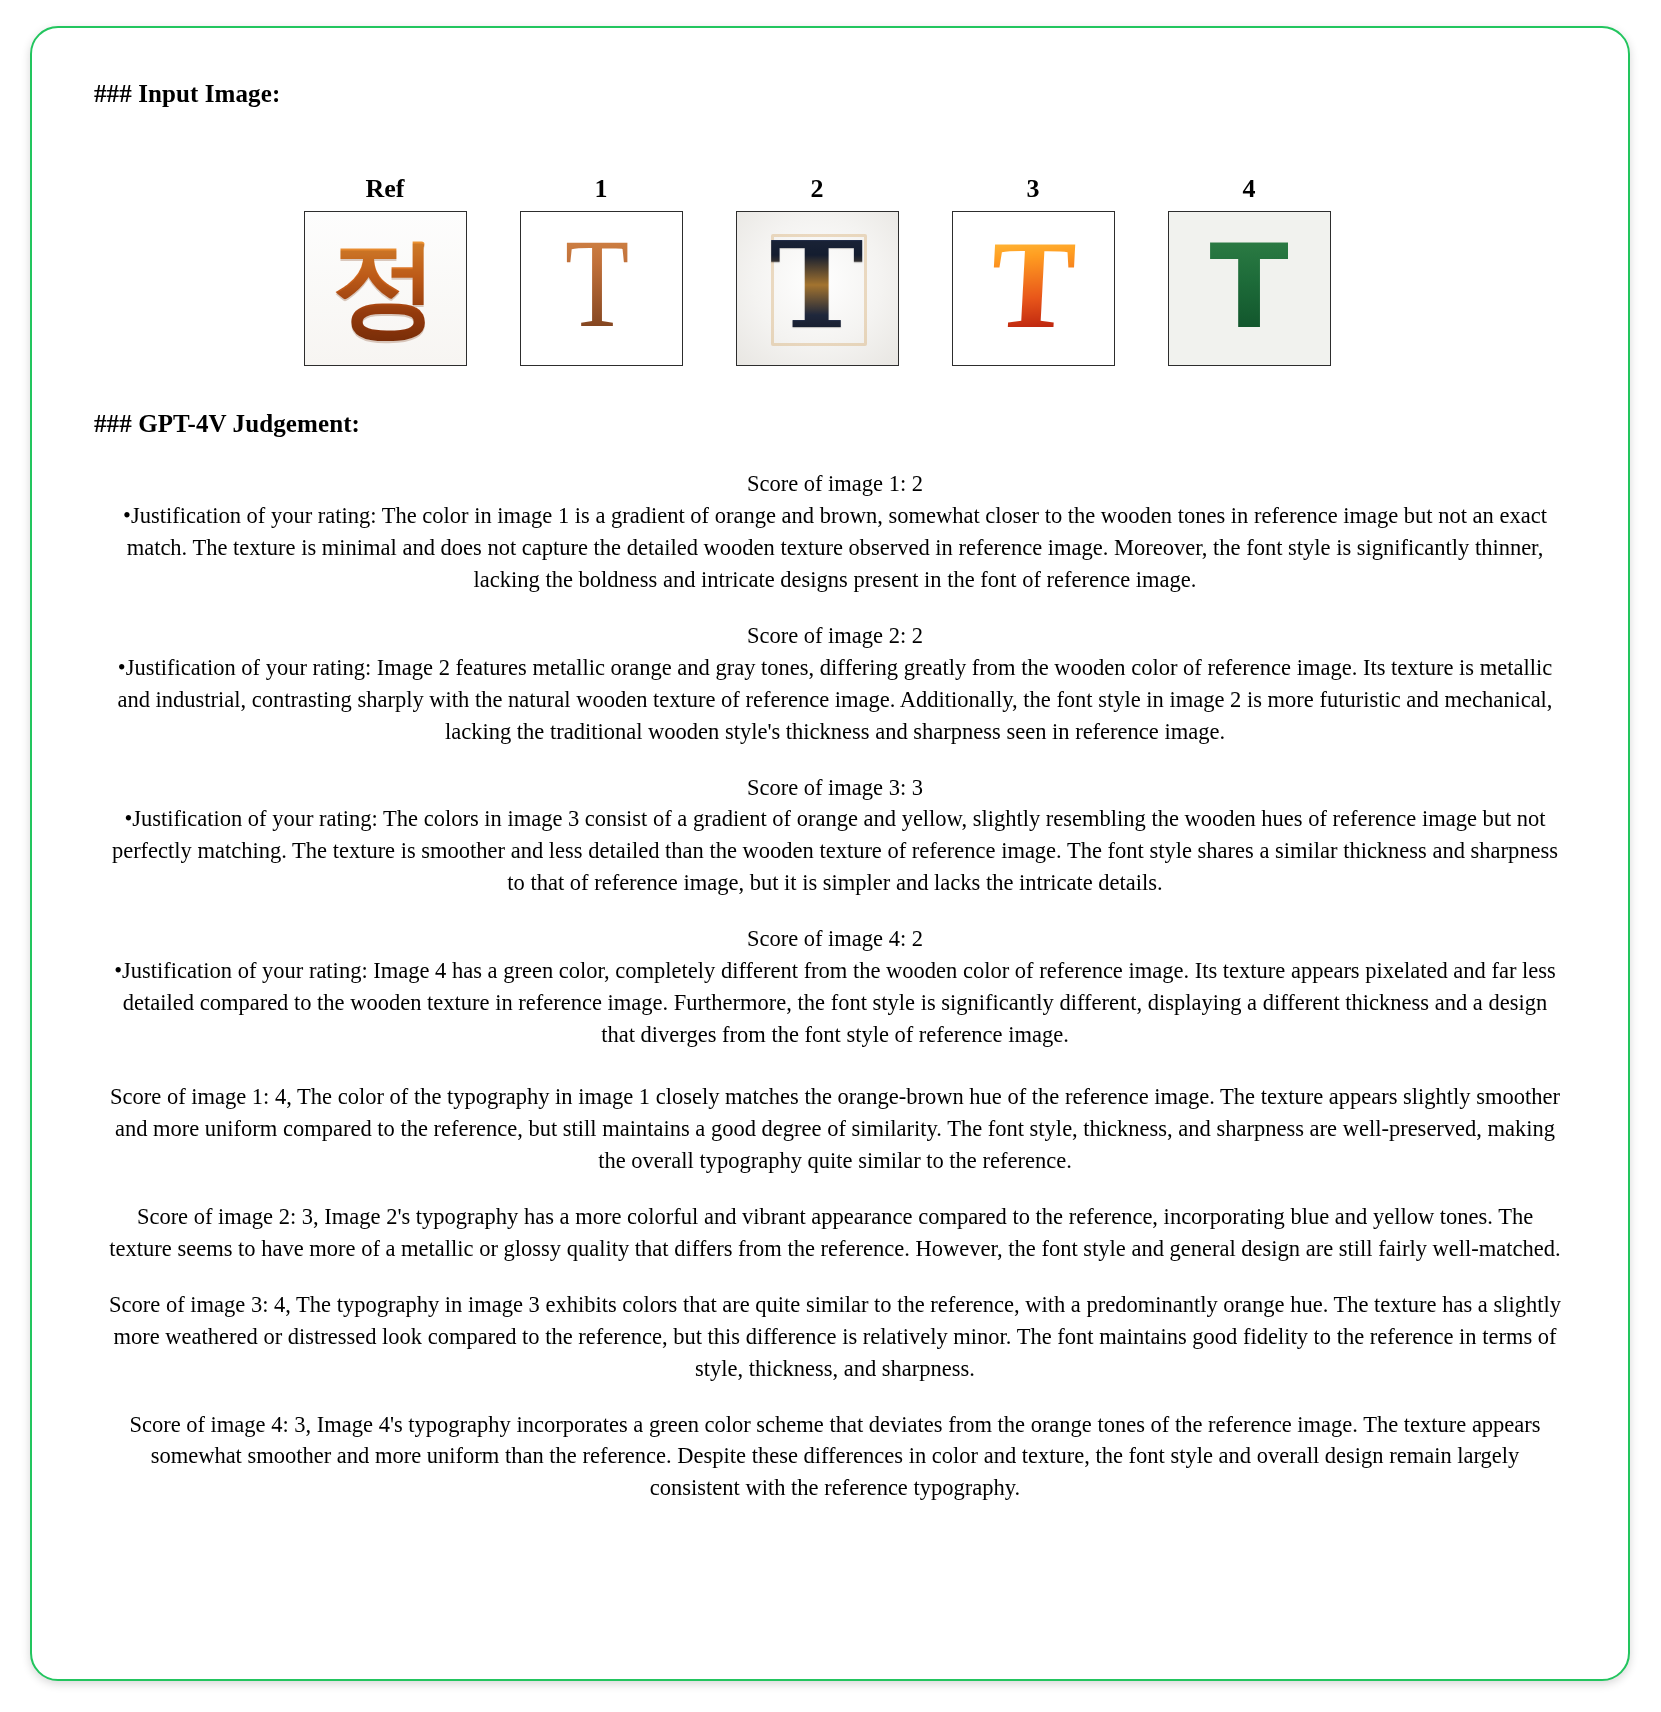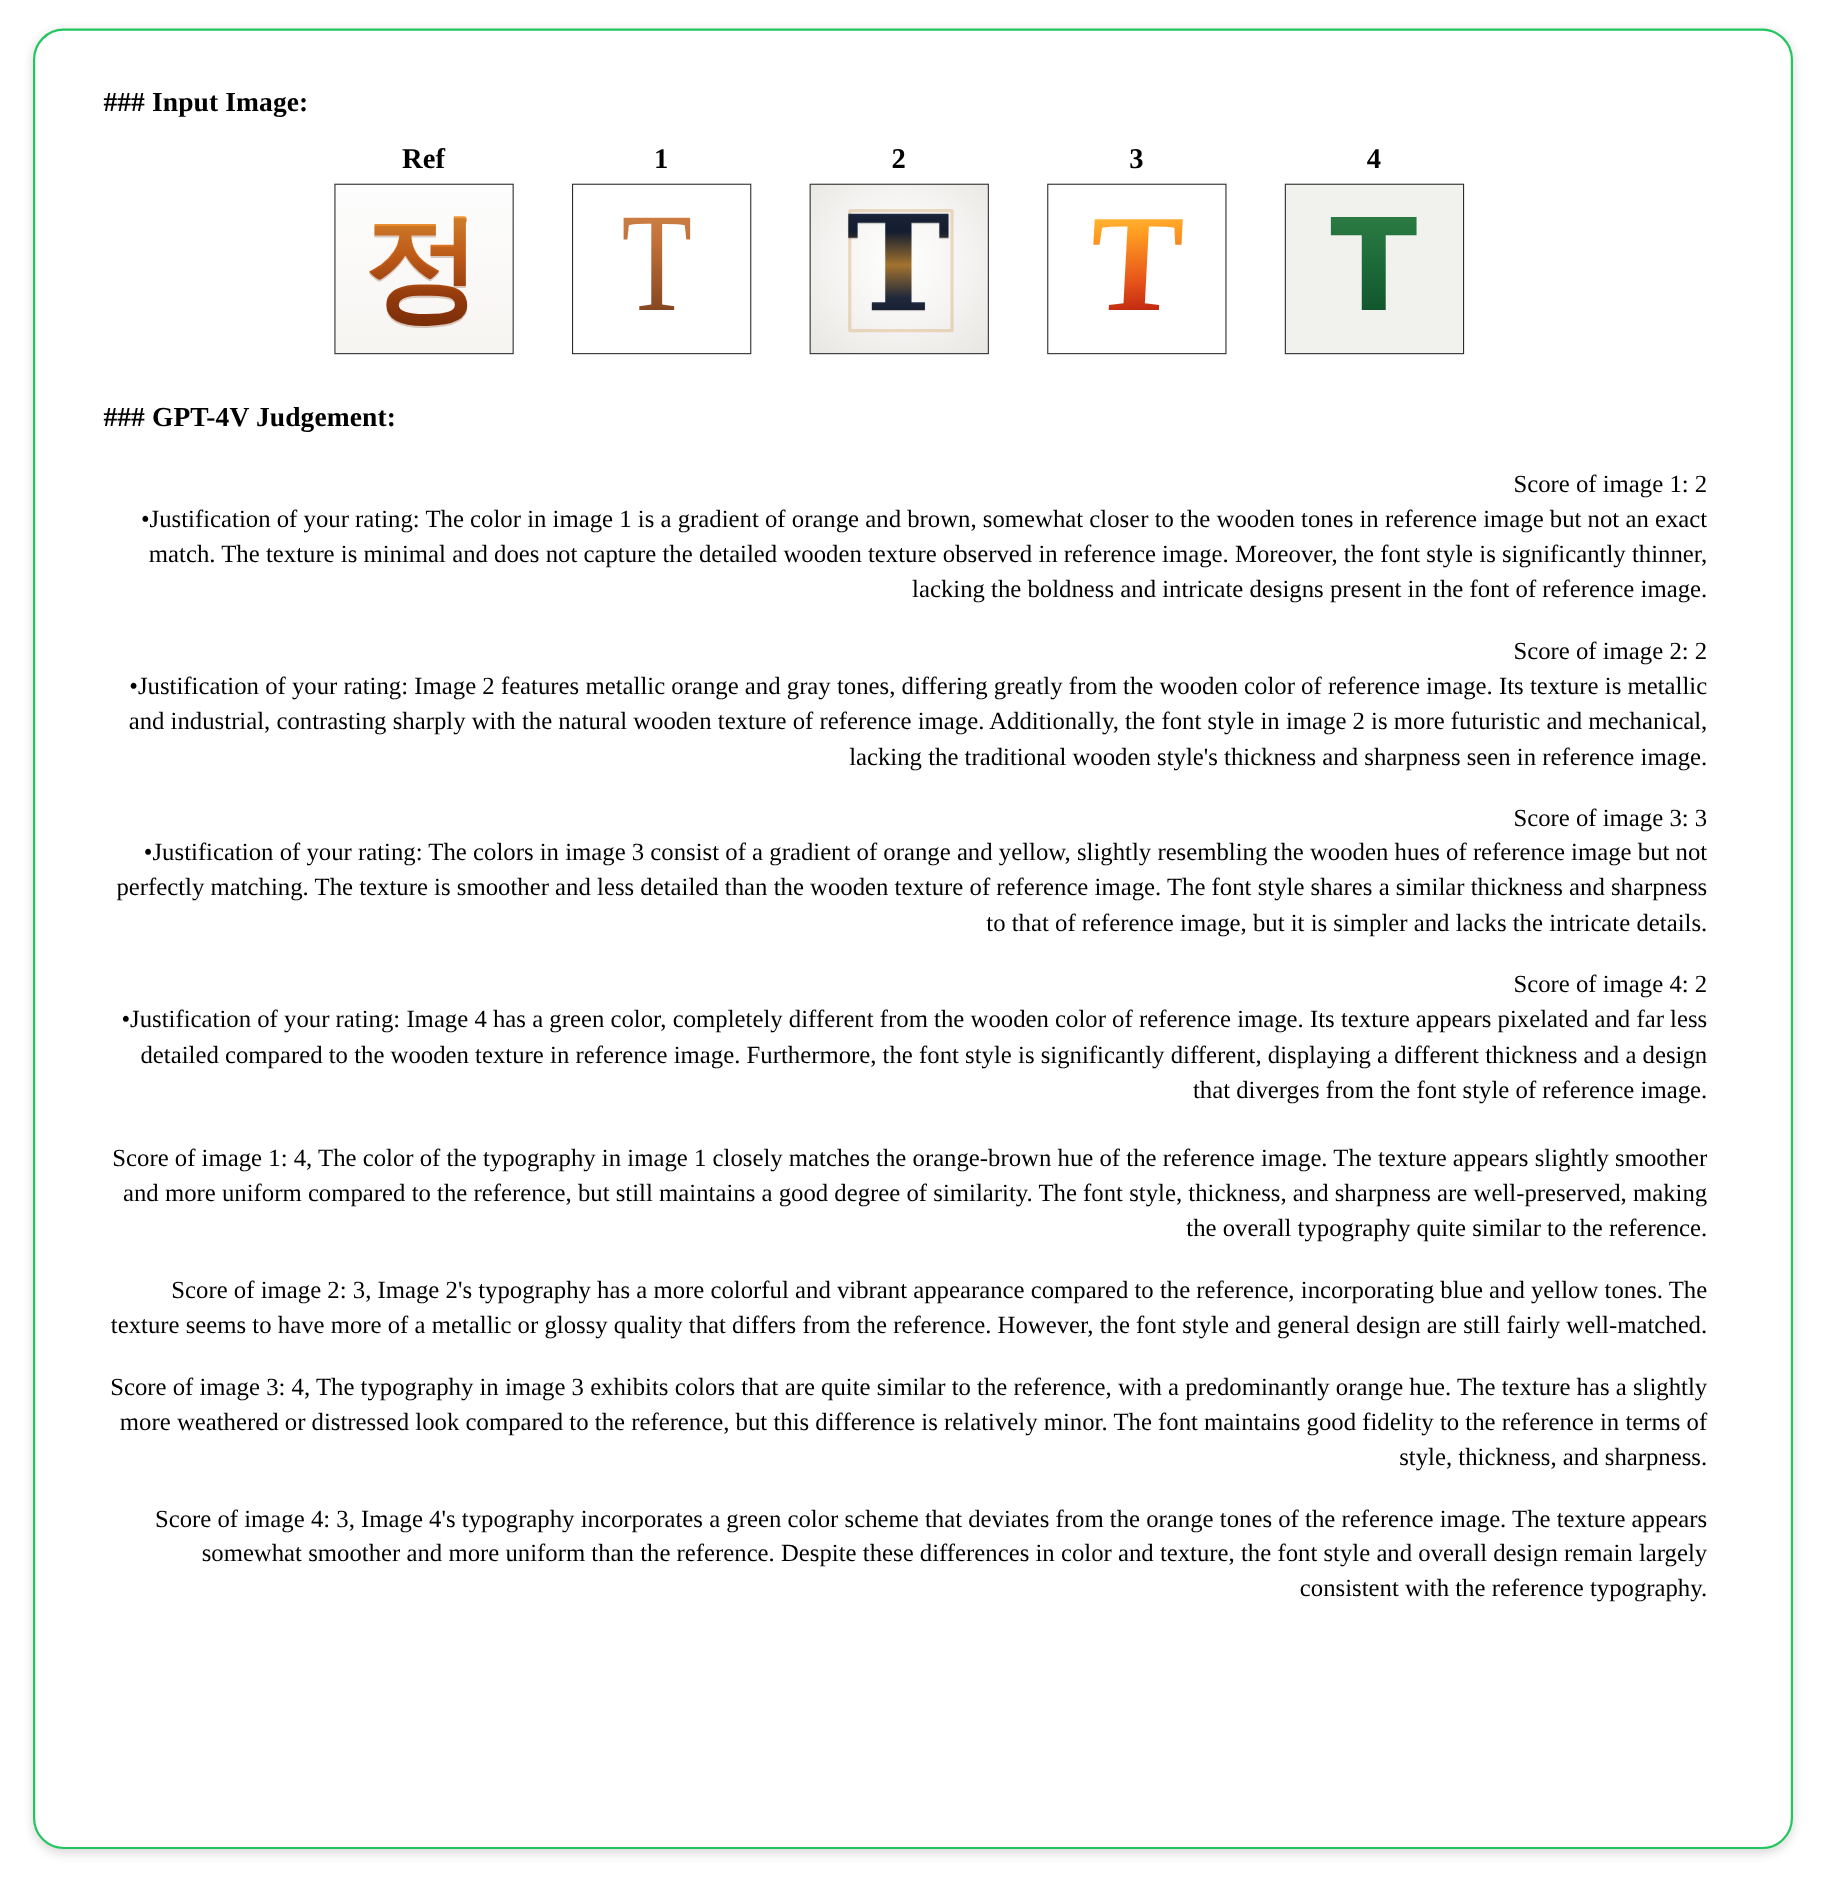--- a/index.html
+++ b/index.html
@@ -52,20 +52,21 @@
     width: 172px;
     display: flex;
     flex-direction: column;
     align-items: center;
   }
   .fig-label {
     font-family: "Liberation Serif", serif;
     font-weight: bold;
     font-size: 26px;
     margin-bottom: 7px;
+    margin-top: 44px;
   }
   .fig-box {
     width: 163px;
     height: 155px;
     border: 1px solid #2d2d2d;
     box-sizing: border-box;
     position: relative;
     overflow: hidden;
     background: #ffffff;
   }
@@ -155,22 +156,22 @@
     transform: translateY(-2px);
   }
 
   .heading-gpt { margin-top: 44px; }
   .heading-claude { margin-top: 96px; }
 
   .body-text {
     font-family: "Liberation Serif", serif;
     font-size: 22.5px;
     line-height: 1.42;
-    text-align: right;
-    margin: 0;
+    text-align: center;
+    margin: 12px;
   }
   .para {
     margin-top: 24px;
     max-width: 1458px;
   }
   .first-para { margin-top: 30px; }
   .scoreline { display: block; }
 </style>
 </head>
 <body>

